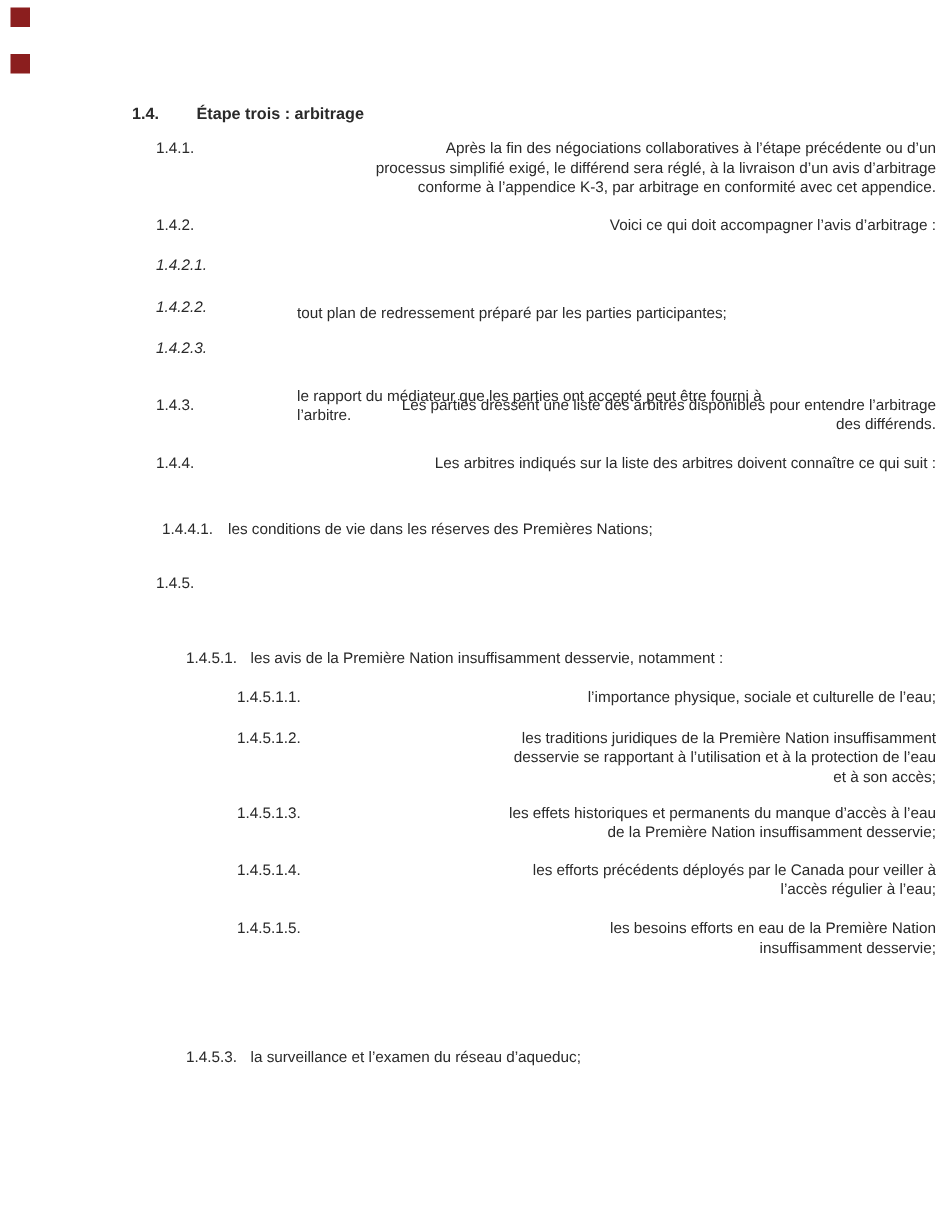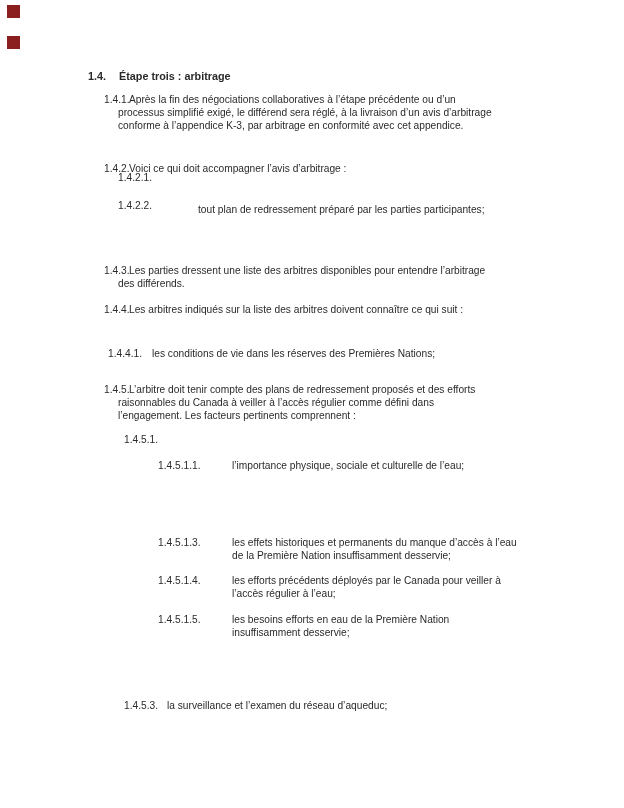--- a/index.html
+++ b/index.html
@@ -38,41 +38,41 @@
     white-space: nowrap;
   }
   .clause .txt {
     display: block;
     white-space: pre-line;
   }
 
   
   .lv-h { font-weight: bold; font-size: 10.8px; }
   .lv-h .num { left: 88px; }
-  .lv-h .txt { margin-left: 119px; }
+  .lv-h .txt { margin-left: 91px; padding-left: 40px; }
 
   
   .lv-2 .num { left: 104px; }
-  .lv-2 .txt { margin-left: 118px; text-indent: 11px; }
+  .lv-2 .txt { margin-left: 118px; text-indent: 11px; text-align: right; }
 
   
-  .lv-3t .num { left: 118px; }
+  .lv-3t .num { left: 104px; font-style: italic; }
   .lv-3t .txt { margin-left: 198px; margin-top: 32px; }
 
   
   .lv-3a .num { left: 108px; }
   .lv-3a .txt { margin-left: 152px; }
 
   
   .lv-3b .num { left: 124px; }
   .lv-3b .txt { margin-left: 167px; }
 
   
   .lv-4 .num { left: 158px; }
-  .lv-4 .txt { margin-left: 232px; }
+  .lv-4 .txt { margin-left: 232px; text-align: right; }
 </style>
 </head>
 <body>
 
 <div class="page">
 
   <div class="marker m1"></div>
   <div class="marker m2"></div>
 
   <div class="clause lv-h" style="top:70px">
@@ -80,68 +80,77 @@
     <span class="txt">Étape trois : arbitrage</span>
   </div>
 
   <div class="clause lv-2" style="top:94px">
     <span class="num">1.4.1.</span>
     <span class="txt">Après la fin des négociations collaboratives à l’étape précédente ou d’un
 processus simplifié exigé, le différend sera réglé, à la livraison d’un avis d’arbitrage
 conforme à l’appendice K-3, par arbitrage en conformité avec cet appendice.</span>
   </div>
 
-  <div class="clause lv-2" style="top:163px">
+  <div class="clause lv-2" style="top:145px">
     <span class="num">1.4.2.</span>
     <span class="txt">Voici ce qui doit accompagner l’avis d’arbitrage :</span>
   </div>
 
   <div class="clause lv-3t" style="top:172px">
     <span class="num">1.4.2.1.</span>
     <span class="txt">tout plan de redressement préparé par les parties participantes;</span>
   </div>
 
   <div class="clause lv-3t" style="top:200px">
     <span class="num">1.4.2.2.</span>
   </div>
 
+  <div class="clause lv-3t" style="top:227px">
+    <span class="num">1.4.2.3.</span>
+    <span class="txt">le rapport du médiateur que les parties ont accepté peut être fourni à
+l’arbitre.</span>
+  </div>
 
   <div class="clause lv-2" style="top:265px">
     <span class="num">1.4.3.</span>
     <span class="txt">Les parties dressent une liste des arbitres disponibles pour entendre l’arbitrage
 des différends.</span>
   </div>
 
   <div class="clause lv-2" style="top:304px">
     <span class="num">1.4.4.</span>
     <span class="txt">Les arbitres indiqués sur la liste des arbitres doivent connaître ce qui suit :</span>
   </div>
 
   <div class="clause lv-3a" style="top:348px">
     <span class="num">1.4.4.1.</span>
     <span class="txt">les conditions de vie dans les réserves des Premières Nations;</span>
   </div>
 
 
   <div class="clause lv-2" style="top:384px">
     <span class="num">1.4.5.</span>
-    <span class="txt">L’arbitre doit tenir compte des plans de redressement proposés et des efforts
-raisonnables du Canada à veiller à l’accès régulier comme défini dans
-l’engagement. Les facteurs pertinents comprennent :</span>
   </div>
 
   <div class="clause lv-3b" style="top:434px">
     <span class="num">1.4.5.1.</span>
+    <span class="txt">les avis de la Première Nation insuffisamment desservie, notamment :</span>
   </div>
 
   <div class="clause lv-4" style="top:460px">
     <span class="num">1.4.5.1.1.</span>
     <span class="txt">l’importance physique, sociale et culturelle de l’eau;</span>
   </div>
 
+  <div class="clause lv-4" style="top:487px">
+    <span class="num">1.4.5.1.2.</span>
+    <span class="txt">les traditions juridiques de la Première Nation insuffisamment
+desservie se rapportant à l’utilisation et à la protection de l’eau
+et à son accès;</span>
+  </div>
 
   <div class="clause lv-4" style="top:537px">
     <span class="num">1.4.5.1.3.</span>
     <span class="txt">les effets historiques et permanents du manque d’accès à l’eau
 de la Première Nation insuffisamment desservie;</span>
   </div>
 
   <div class="clause lv-4" style="top:575px">
     <span class="num">1.4.5.1.4.</span>
     <span class="txt">les efforts précédents déployés par le Canada pour veiller à

